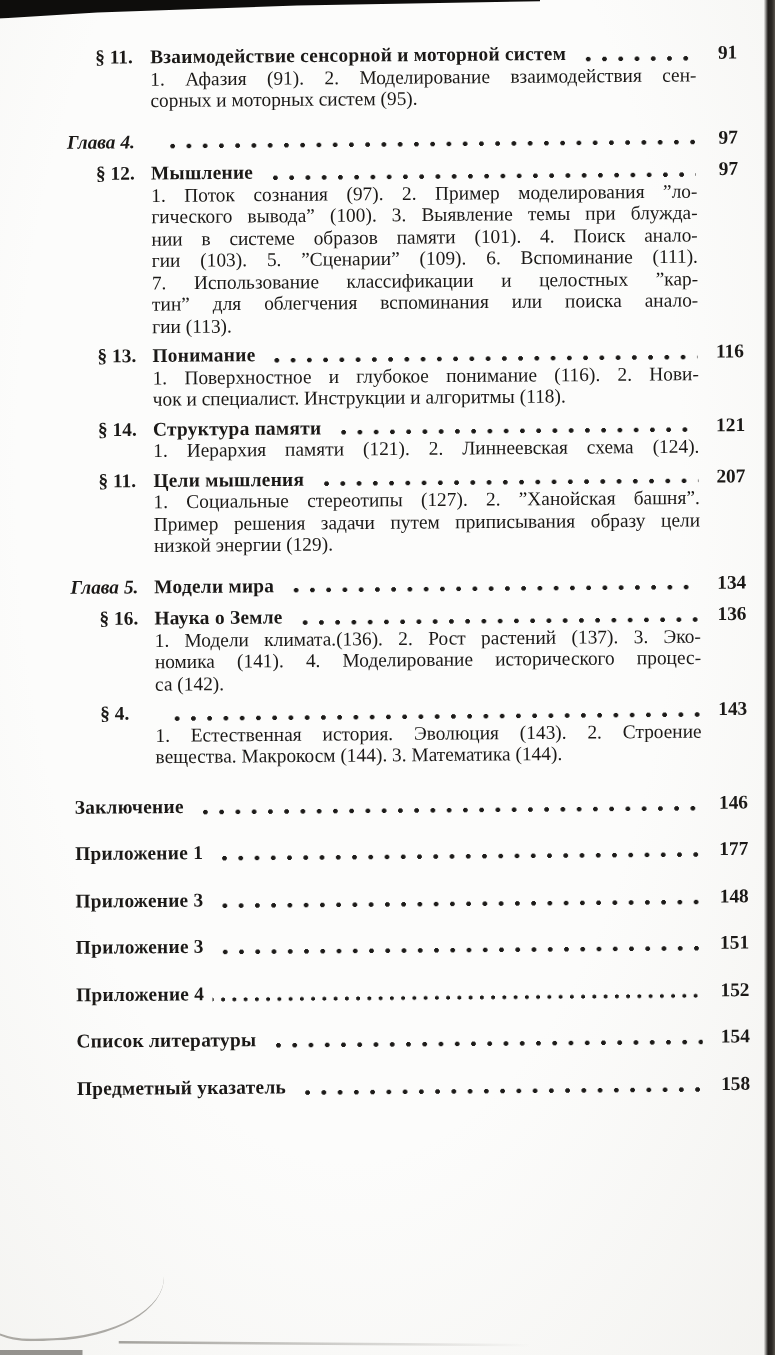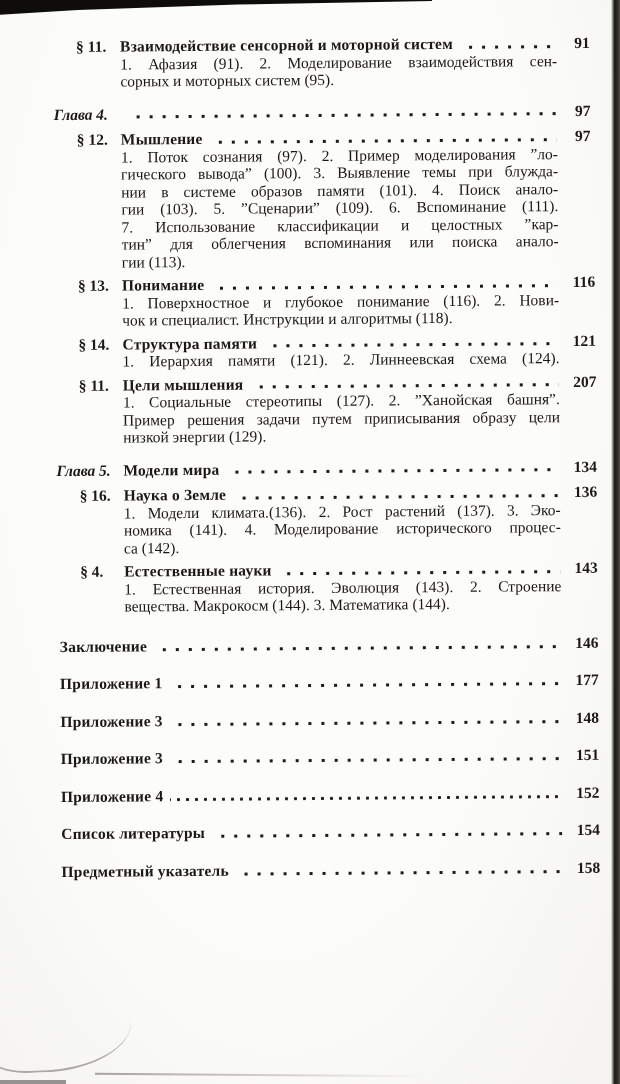--- a/index.html
+++ b/index.html
@@ -184,21 +184,20 @@
         </div>
         <div class="details">
           <div class="dline stretch">1. Модели климата.(136). 2. Рост растений (137). 3. Эко-</div>
           <div class="dline stretch">номика (141). 4. Моделирование исторического процес-</div>
           <div class="dline">са (142).</div>
         </div>
       </div>
       <div class="entry section">
         <div class="hline">
           <span class="lbl">§ 4.</span>
-          <span class="ttl">Естественные науки</span>
           <span class="leader"></span>
           <span class="pg">143</span>
         </div>
         <div class="details">
           <div class="dline stretch">1. Естественная история. Эволюция (143). 2. Строение</div>
           <div class="dline">вещества. Макрокосм (144). 3. Математика (144).</div>
         </div>
       </div>
       <div class="entry back first-back">
         <div class="hline">

